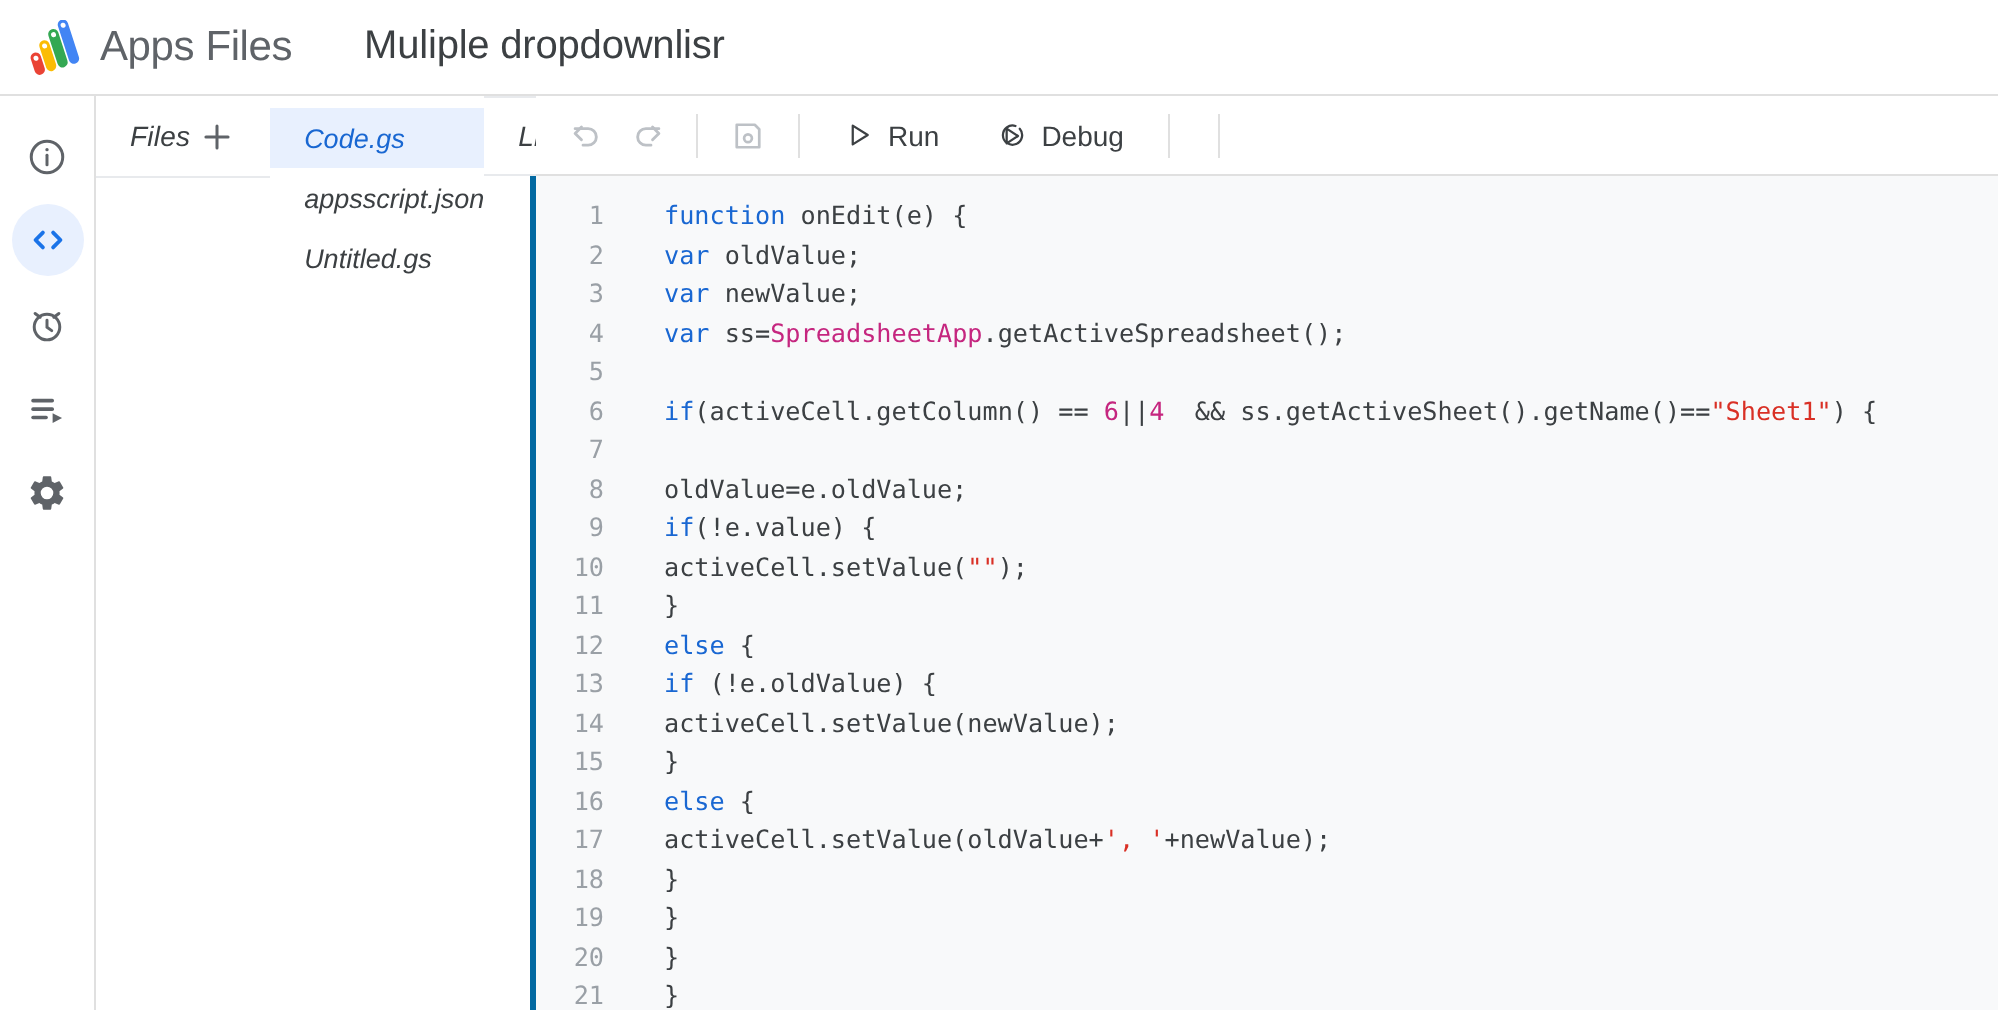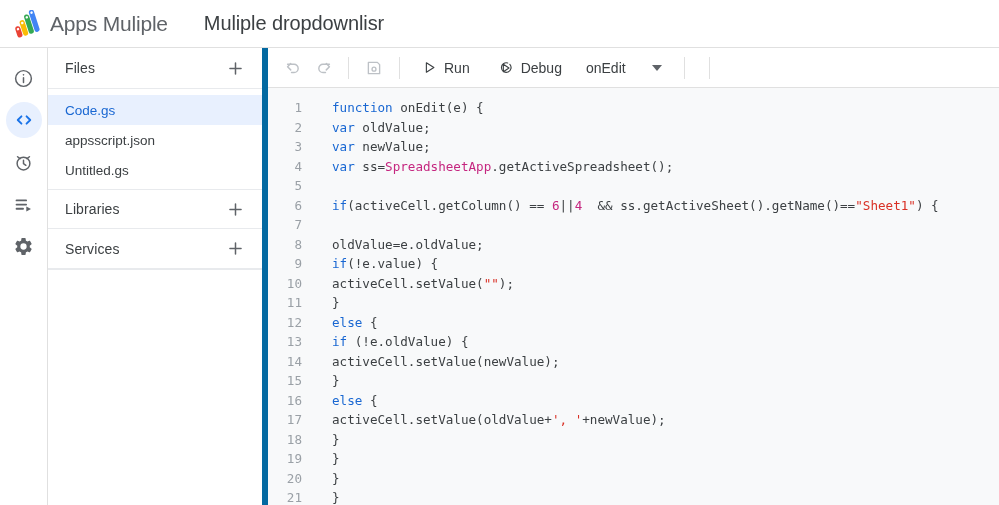--- a/index.html
+++ b/index.html
@@ -87,24 +87,25 @@
     background: #e8f0fe;
     color: #1a73e8;
   }
   .rail-btn svg { display: block; }
 
   
   .files-panel {
     width: 220px;
     flex: 0 0 220px;
     background: #ffffff;
-    border-right: 6px solid #0369a1;
-    box-sizing: border-box;
-    display: flex;
-    flex-direction: column;
+    border-right: 3px solid #0369a1;
+    box-sizing: border-box;
+    display: flex;
+    flex-direction: row;
+    font-style: italic;
   }
   .panel-section-head {
     height: 40px;
     display: flex;
     align-items: center;
     justify-content: space-between;
     padding: 0 14px 0 17px;
     box-sizing: border-box;
     border-bottom: 1px solid #e8eaed;
     background: #fff;
@@ -270,21 +271,21 @@
         <rect x="2.2" y="13.5" width="5.2" height="11.5" rx="2.6" fill="#ea4335"></rect>
         <circle cx="4.8" cy="16.4" r="1.25" fill="#ffffff"></circle>
         <rect x="8.2" y="9.0" width="5.2" height="16.0" rx="2.6" fill="#fbbc04"></rect>
         <circle cx="10.8" cy="11.9" r="1.25" fill="#ffffff"></circle>
         <rect x="14.2" y="5.0" width="5.2" height="20.0" rx="2.6" fill="#34a853"></rect>
         <circle cx="16.8" cy="7.9" r="1.25" fill="#ffffff"></circle>
         <rect x="20.2" y="2.0" width="5.2" height="23.0" rx="2.6" fill="#4285f4"></rect>
         <circle cx="22.8" cy="4.9" r="1.25" fill="#ffffff"></circle>
       </g>
     </svg>
-    <span class="brand-name">Apps Muliple</span>
+    <span class="brand-name">Apps Files</span>
   </div>
   <div class="doc-title">Muliple dropdownlisr</div>
 </div>
 
 <div class="app-body">
 
   <div class="nav-rail">
     <div class="rail-btn">
       <svg width="21" height="21" viewBox="0 0 24 24" fill="none" stroke="currentColor" stroke-width="1.7">
         <circle cx="12" cy="12" r="9"></circle>
@@ -405,24 +406,20 @@
       </div>
 
       <div class="tb-action" style="margin-left:12px;">
         <svg width="16" height="16" viewBox="0 0 24 24" fill="none" stroke="#3c4043" stroke-width="1.7" stroke-linecap="round">
           <polygon points="8,6.5 16.5,12 8,17.5" stroke-linejoin="round"></polygon>
           <path d="M17.8 6.6a7.2 7.2 0 1 1-3.2-2.1"></path>
         </svg>
         <span>Debug</span>
       </div>
 
-      <div class="fn-select">
-        <span>onEdit</span>
-        <span class="caret"></span>
-      </div>
 
       <div class="tb-sep" style="margin-left:14px;"></div>
 
 
       <div class="tb-sep" style="margin-left:14px;"></div>
     </div>
 
     <div class="code-area">
         <div class="code-line"><span class="ln">1</span><span class="lc"><span class="tok-kw">function</span><span> onEdit(e) {</span></span></div>
         <div class="code-line"><span class="ln">2</span><span class="lc"><span class="tok-kw">var</span><span> oldValue;</span></span></div>

